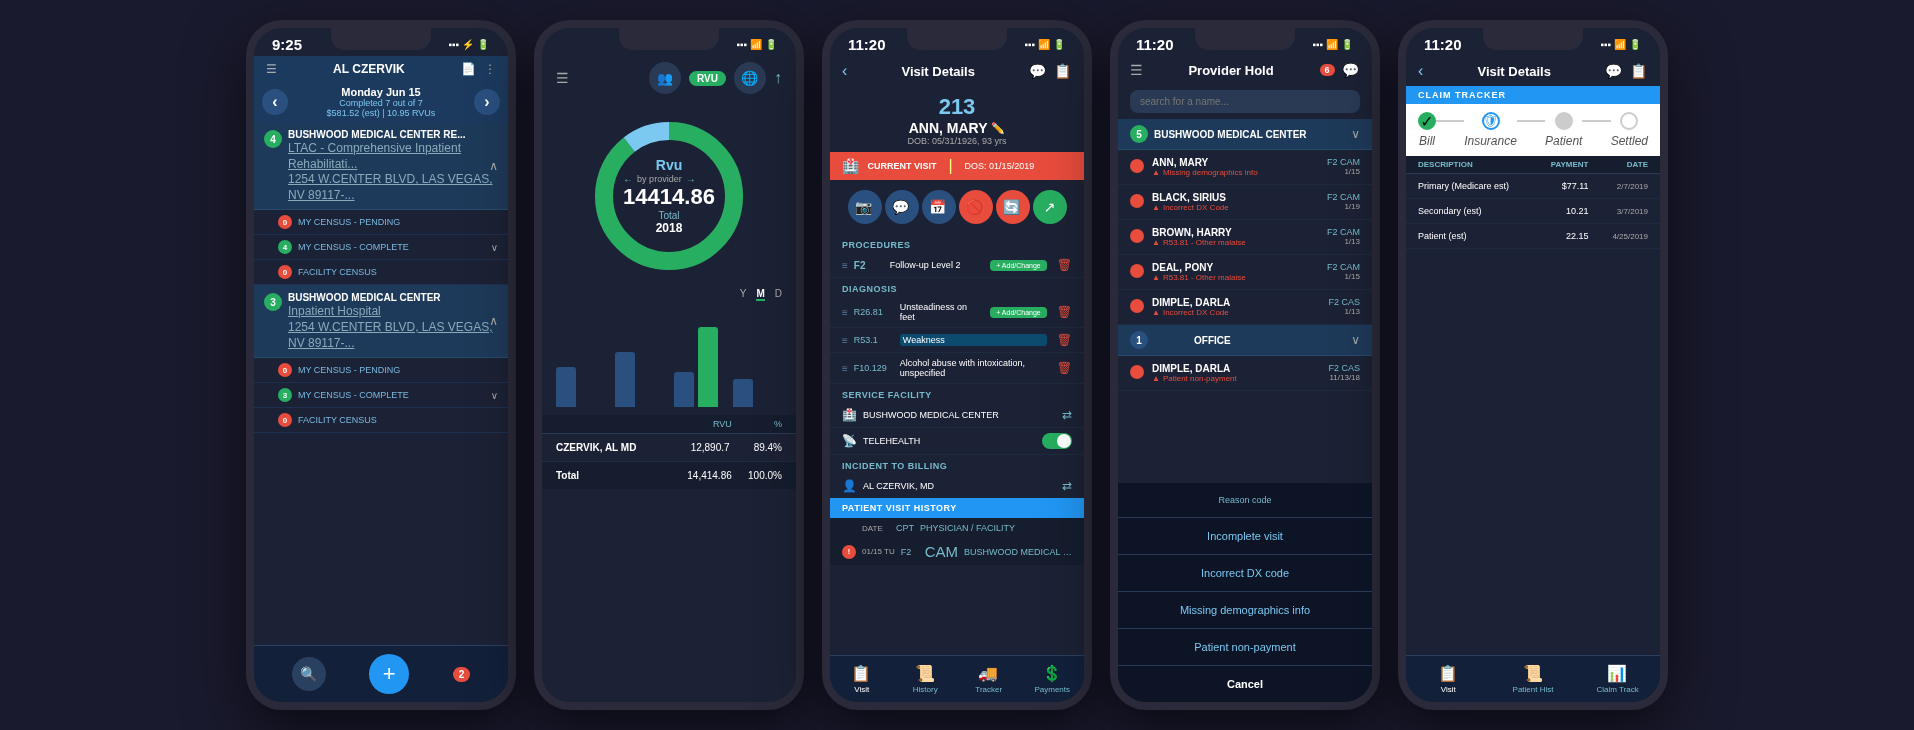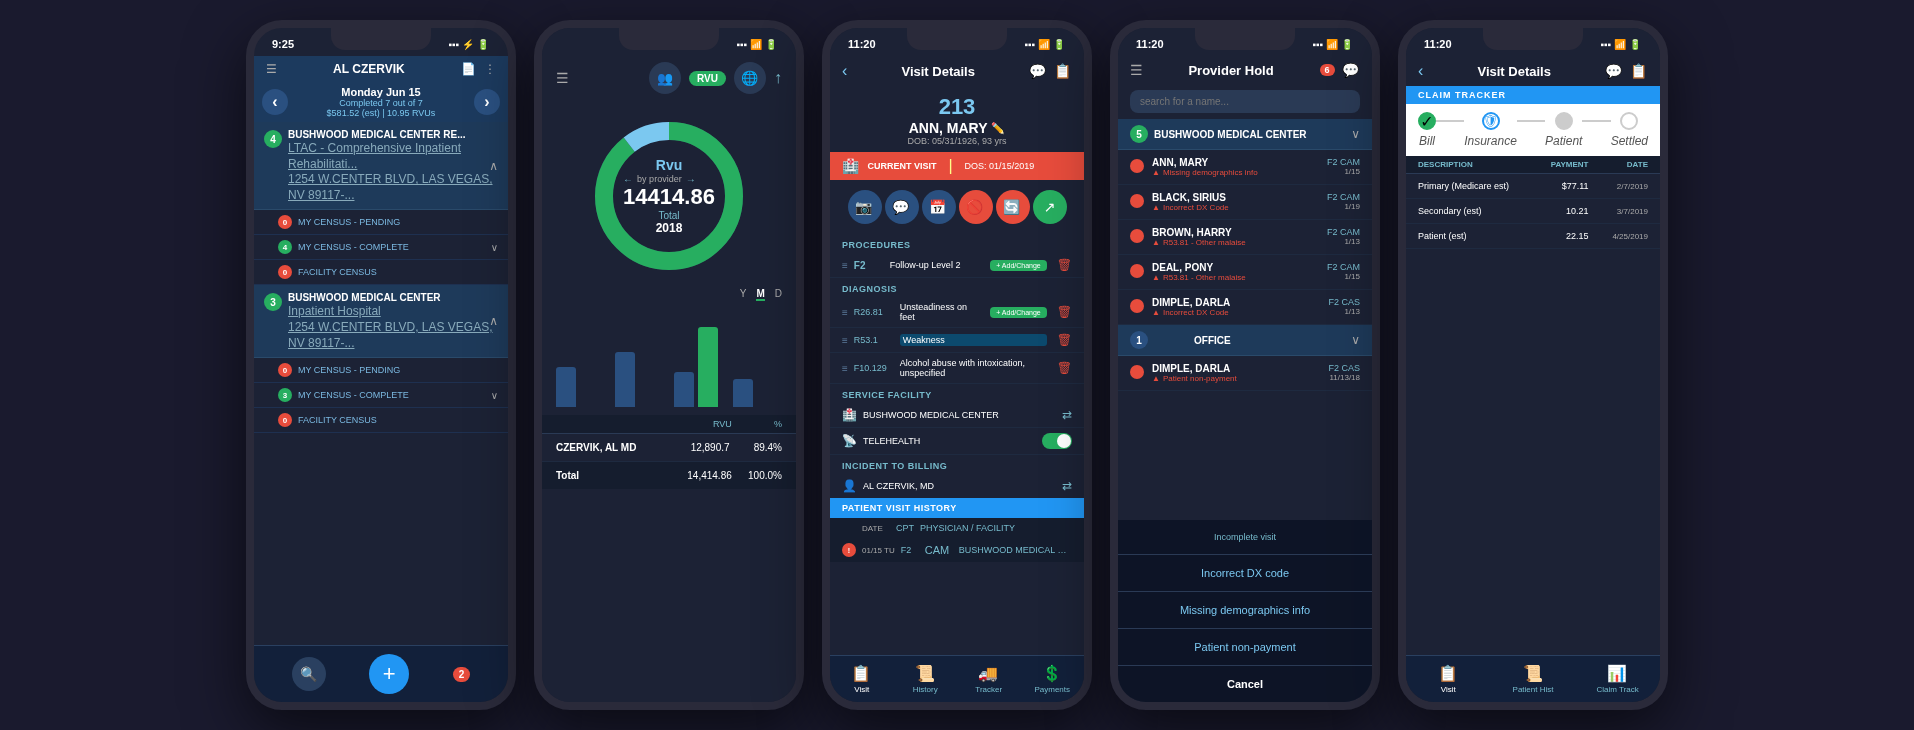--- a/index.html
+++ b/index.html
@@ -43,21 +43,21 @@
       display: flex;
       justify-content: space-between;
       align-items: center;
       padding: 6px 18px 2px;
       font-size: 10px;
       color: #fff;
       font-weight: 600;
       height: 28px;
     }
 
-    .status-bar .time { font-size: 11px; font-weight: 700; }
+    .status-bar .time { font-size: 15px; font-weight: 700; }
     .status-icons { display: flex; gap: 3px; align-items: center; }
 
     
     .phone1-content { padding: 0; height: 100%; display: flex; flex-direction: column; }
 
     .p1-header {
       background: #1c3a5e;
       padding: 6px 12px;
       display: flex;
       justify-content: space-between;
@@ -315,21 +315,21 @@
       letter-spacing: 0.5px;
     }
 
     .p3-history-row {
       display: flex; align-items: center; padding: 5px 12px; gap: 6px;
       background: #151d2e;
     }
     .p3-hist-badge { background: #e74c3c; width: 14px; height: 14px; border-radius: 50%; display: flex; align-items: center; justify-content: center; font-size: 7px; color: #fff; font-weight: 700; }
     .p3-hist-date { color: #aaa; font-size: 8px; min-width: 28px; }
     .p3-hist-code { color: #7bc; font-size: 9px; min-width: 18px; }
-    .p3-hist-provider { color: #7bc; font-size: 11px; min-width: 28px; }
+    .p3-hist-provider { color: #7bc; font-size: 15px; min-width: 28px; }
     .p3-hist-facility { color: #7bc; font-size: 9px; flex: 1; overflow: hidden; text-overflow: ellipsis; white-space: nowrap; }
 
     .p3-bottom-nav {
       margin-top: auto;
       display: flex;
       background: #12203a;
       border-top: 1px solid #2a4060;
     }
     .p3-nav-item {
       flex: 1; display: flex; flex-direction: column; align-items: center;
@@ -928,20 +928,21 @@
           <span>Patient non-payment</span>
         </div>
       </div>
       <div style="margin-left:auto;text-align:right;">
         <div class="p4-pat-code">F2 CAS</div>
         <div class="p4-pat-date">11/13/18</div>
       </div>
     </div>
 
     <div class="p4-modal-overlay">
+      <div class="p4-modal-item">Reason code</div>
       <div class="p4-modal-item">Incomplete visit</div>
       <div class="p4-modal-item">Incorrect DX code</div>
       <div class="p4-modal-item">Missing demographics info</div>
       <div class="p4-modal-item">Patient non-payment</div>
       <div class="p4-cancel-btn">Cancel</div>
     </div>
   </div>
 </div>
 
 <div class="phone">

